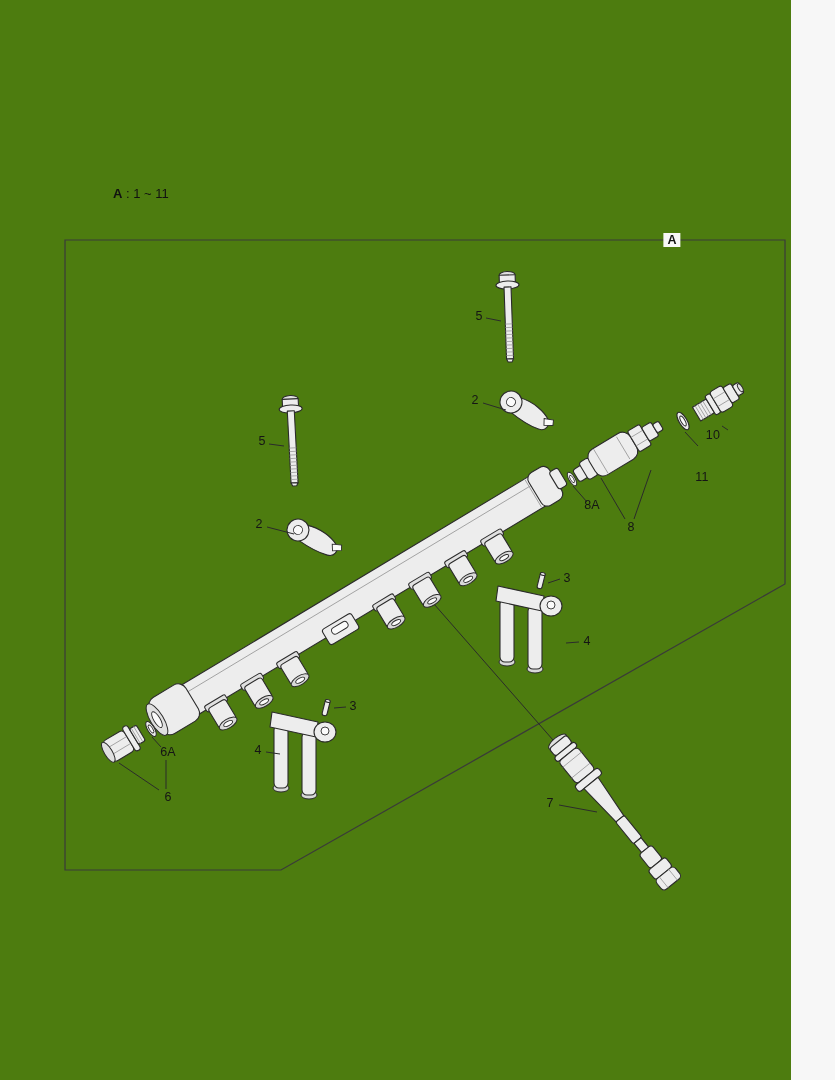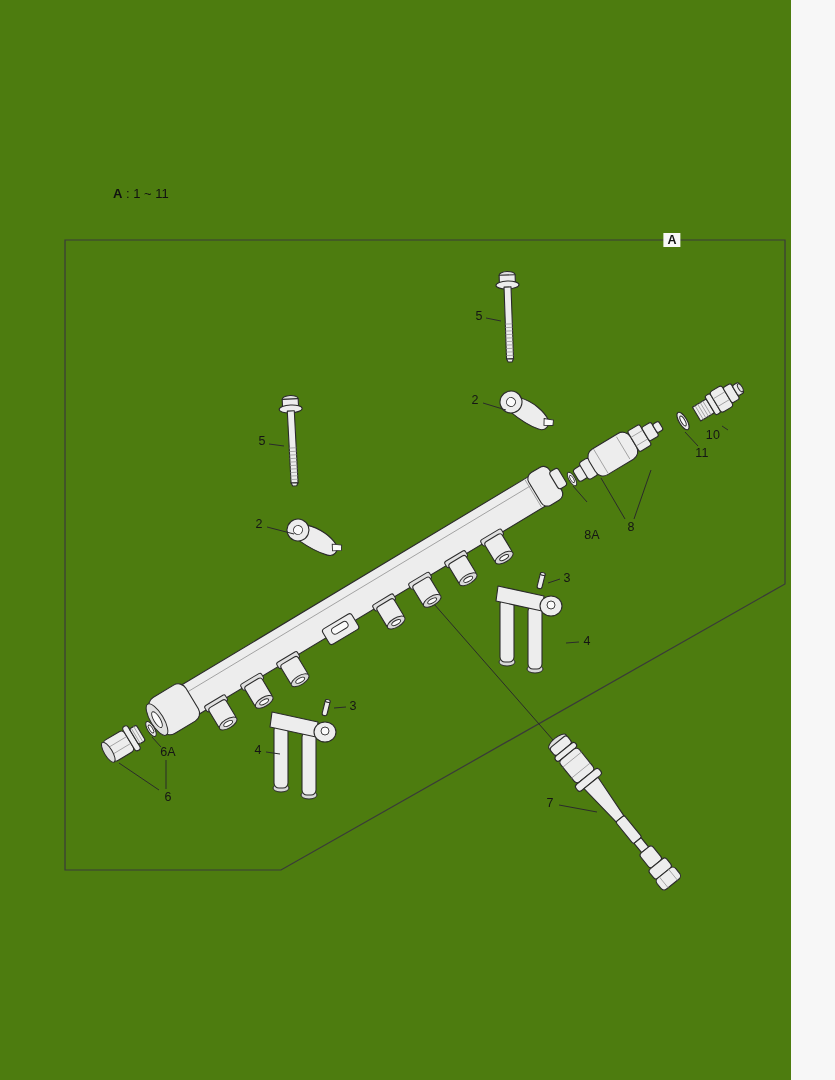--- a/index.html
+++ b/index.html
@@ -195,19 +195,19 @@
   <div class="callout" style="left:262px;top:441px;">5</div>
   <div class="callout" style="left:479px;top:316px;">5</div>
   <div class="callout" style="left:259px;top:524px;">2</div>
   <div class="callout" style="left:475px;top:400px;">2</div>
   <div class="callout" style="left:353px;top:706px;">3</div>
   <div class="callout" style="left:567px;top:578px;">3</div>
   <div class="callout" style="left:258px;top:750px;">4</div>
   <div class="callout" style="left:587px;top:641px;">4</div>
   <div class="callout" style="left:168px;top:752px;">6A</div>
   <div class="callout" style="left:168px;top:797px;">6</div>
-  <div class="callout" style="left:592px;top:535px;">8A</div>
+  <div class="callout" style="left:592px;top:505px;">8A</div>
   <div class="callout" style="left:631px;top:527px;">8</div>
   <div class="callout" style="left:713px;top:435px;">10</div>
-  <div class="callout" style="left:702px;top:453px;">11</div>
+  <div class="callout" style="left:702px;top:477px;">11</div>
   <div class="callout" style="left:550px;top:803px;">7</div>
 
 </div>
 
 </body></html>

